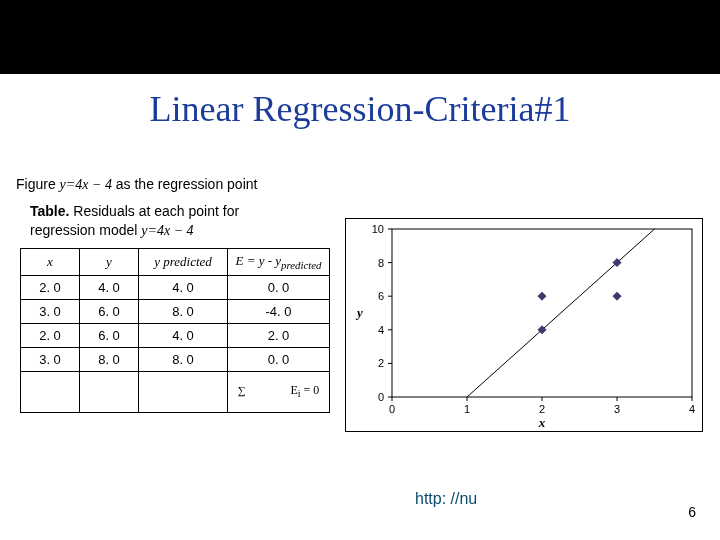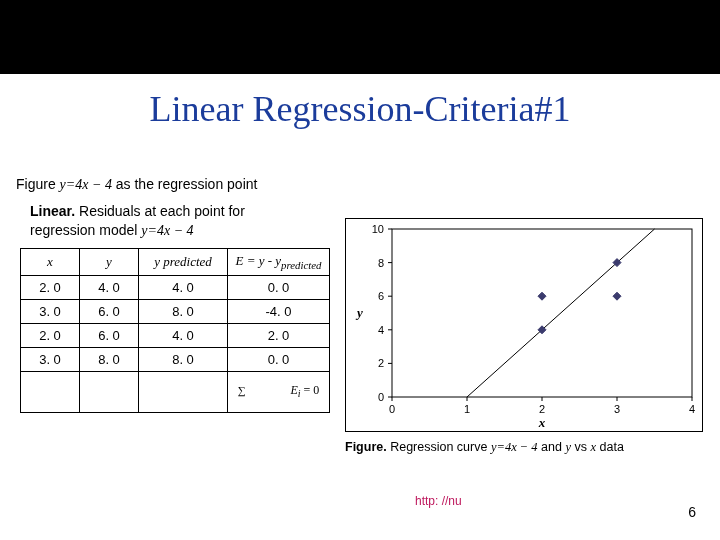--- a/index.html
+++ b/index.html
@@ -96,22 +96,22 @@
     position: absolute;
     left: 266px;
     bottom: 18px;
     font-size: 12px;
     color: #000;
   }
   .footer-url2 {
     position: absolute;
     left: 415px;
     bottom: 32px;
-    font-size: 12px;
-    color: #be185d;
+    font-size: 16px;
+    color: #0c4a6e;
   }
   .pagenum {
     position: absolute;
     right: 24px;
     bottom: 20px;
     font-size: 14px;
     color: #000;
   }
 </style>
 </head>
@@ -122,21 +122,21 @@
 
   <div class="title">Linear Regression-Criteria#1</div>
 
   <div class="usingline">
     <span>Figure</span>
     <span class="eq">y=4x − 4</span>
     <span>as the regression point</span>
   </div>
 
   <div class="tablecap">
-    <b>Linear.</b>
+    <b>Table.</b>
     <span>Residuals at each point for regression model</span>
     <span class="eq">y=4x − 4</span>
   </div>
 
   <table class="resid">
     <thead>
       <tr>
         <th style="width:46px"><span class="it">x</span></th>
         <th style="width:46px"><span class="it">y</span></th>
         <th style="width:76px"><span class="it">y predicted</span></th>
@@ -168,21 +168,21 @@
         <td>3. 0</td>
         <td>8. 0</td>
         <td>8. 0</td>
         <td>0. 0</td>
       </tr>
       <tr class="sumrow">
         <td class="btm"></td>
           <td class="btm"></td>
           <td class="btm"></td>
         <td class="sumcell">
-          <span style="font-size:11px;">∑</span><span style="font-style:italic;margin-left:45px;">E<sub>i</sub></span> = 0
+          <span style="font-size:11px;">∑</span><span style="margin-left:45px;">E<sub>i</sub></span> = 0
         </td>
       </tr>
     </tbody>
   </table>
 
   <div class="chartbox">
     <svg id="chart-svg" width="356" height="212">
         <rect x="46" y="10" width="300" height="168" fill="none" stroke="#000" stroke-width="1"></rect>
         <line x1="46" y1="178" x2="46" y2="182" stroke="#000"></line>
         <text x="46" y="194" text-anchor="middle" font-size="11" font-family="Arial">0</text>
@@ -209,22 +209,16 @@
         <text x="196" y="208" text-anchor="middle" font-size="13" font-style="italic" font-family="Times New Roman" font-weight="bold">x</text>
         <text x="14" y="98" text-anchor="middle" font-size="13" font-style="italic" font-family="Times New Roman" font-weight="bold">y</text>
         <line x1="121" y1="178" x2="308.5" y2="10" stroke="#000" stroke-width="1"></line>
         <polygon points="196,106.8 200,110.8 196,114.8 192,110.8" fill="#3b3b6d" stroke="#3b3b6d"></polygon>
         <polygon points="271,73.2 275,77.2 271,81.2 267,77.2" fill="#3b3b6d" stroke="#3b3b6d"></polygon>
         <polygon points="196,73.2 200,77.2 196,81.2 192,77.2" fill="#3b3b6d" stroke="#3b3b6d"></polygon>
         <polygon points="271,39.599999999999994 275,43.599999999999994 271,47.599999999999994 267,43.599999999999994" fill="#3b3b6d" stroke="#3b3b6d"></polygon>
       </svg>
   </div>
 
-  <div class="figcap">
-    <b>Figure.</b>
-    <span>Regression curve</span>
-    <span class="eq">y=4x − 4</span>
-    <span>and <span style="font-style:italic;font-family:'Times New Roman',serif;">y</span> vs <span style="font-style:italic;font-family:'Times New Roman',serif;">x</span> data</span>
-  </div>
 
   <div class="footer-url2">http: //nu</div>
   <div class="pagenum">6</div>
 </div>
 
 </body></html>

